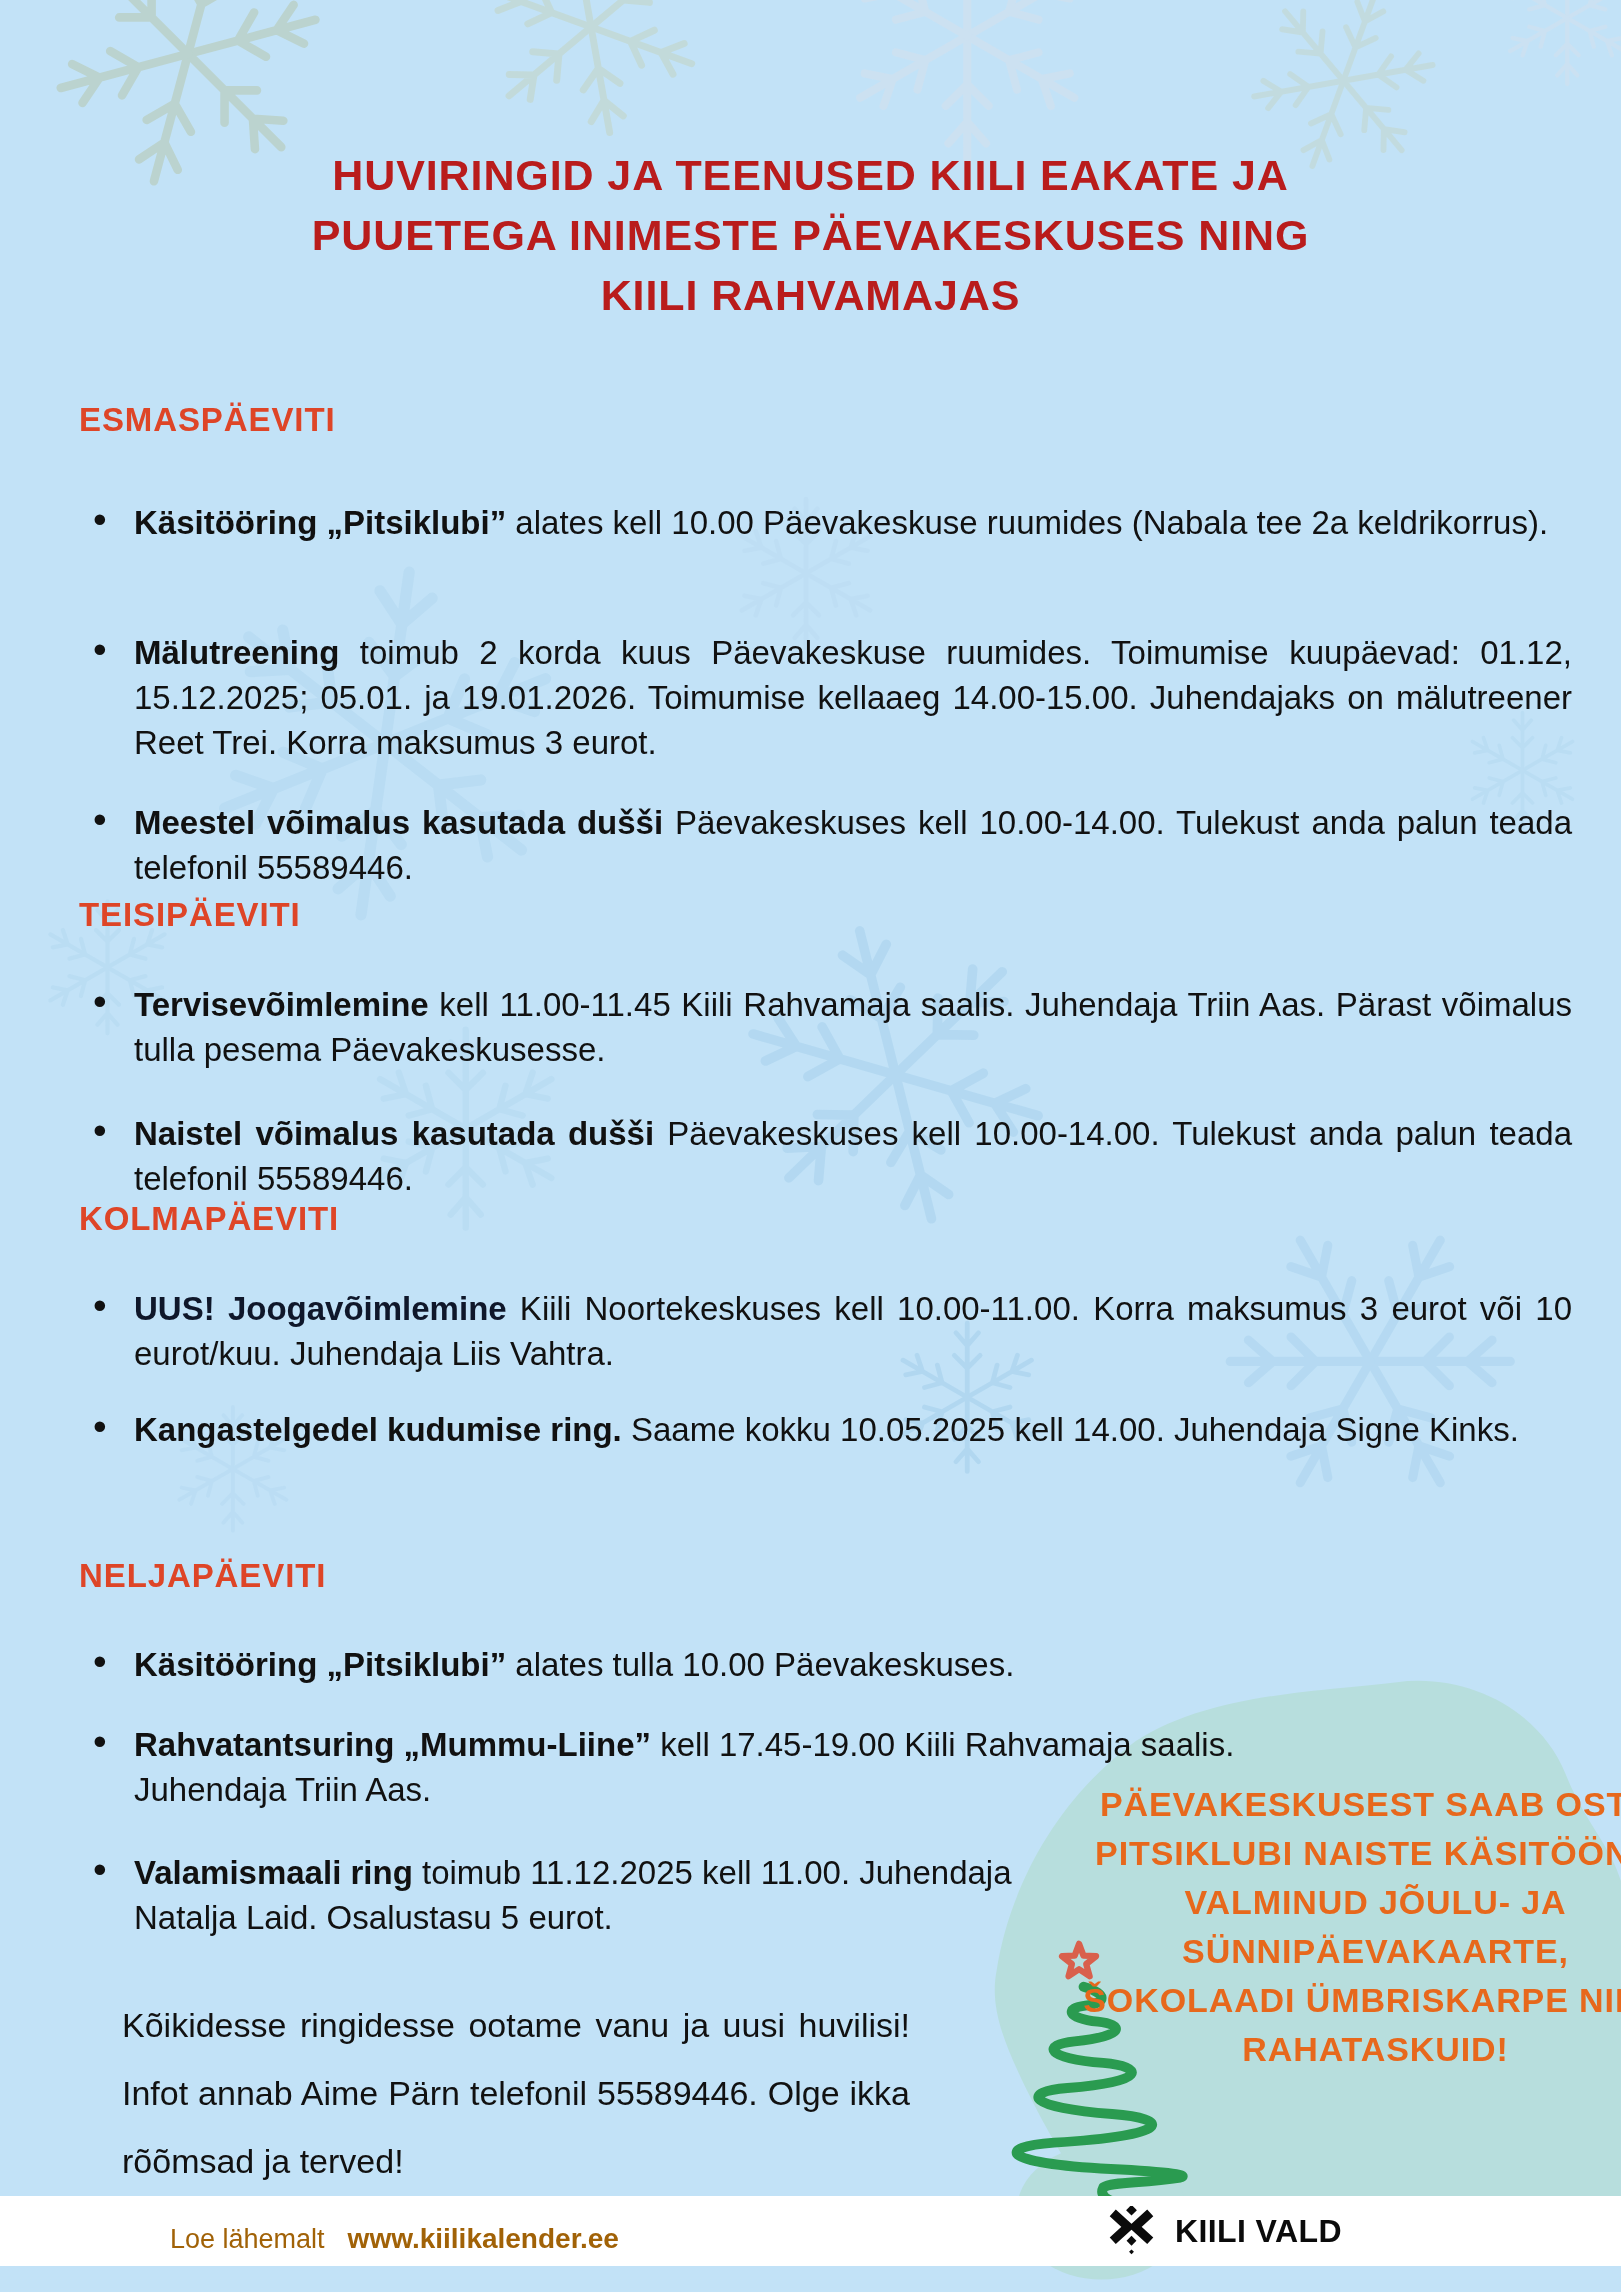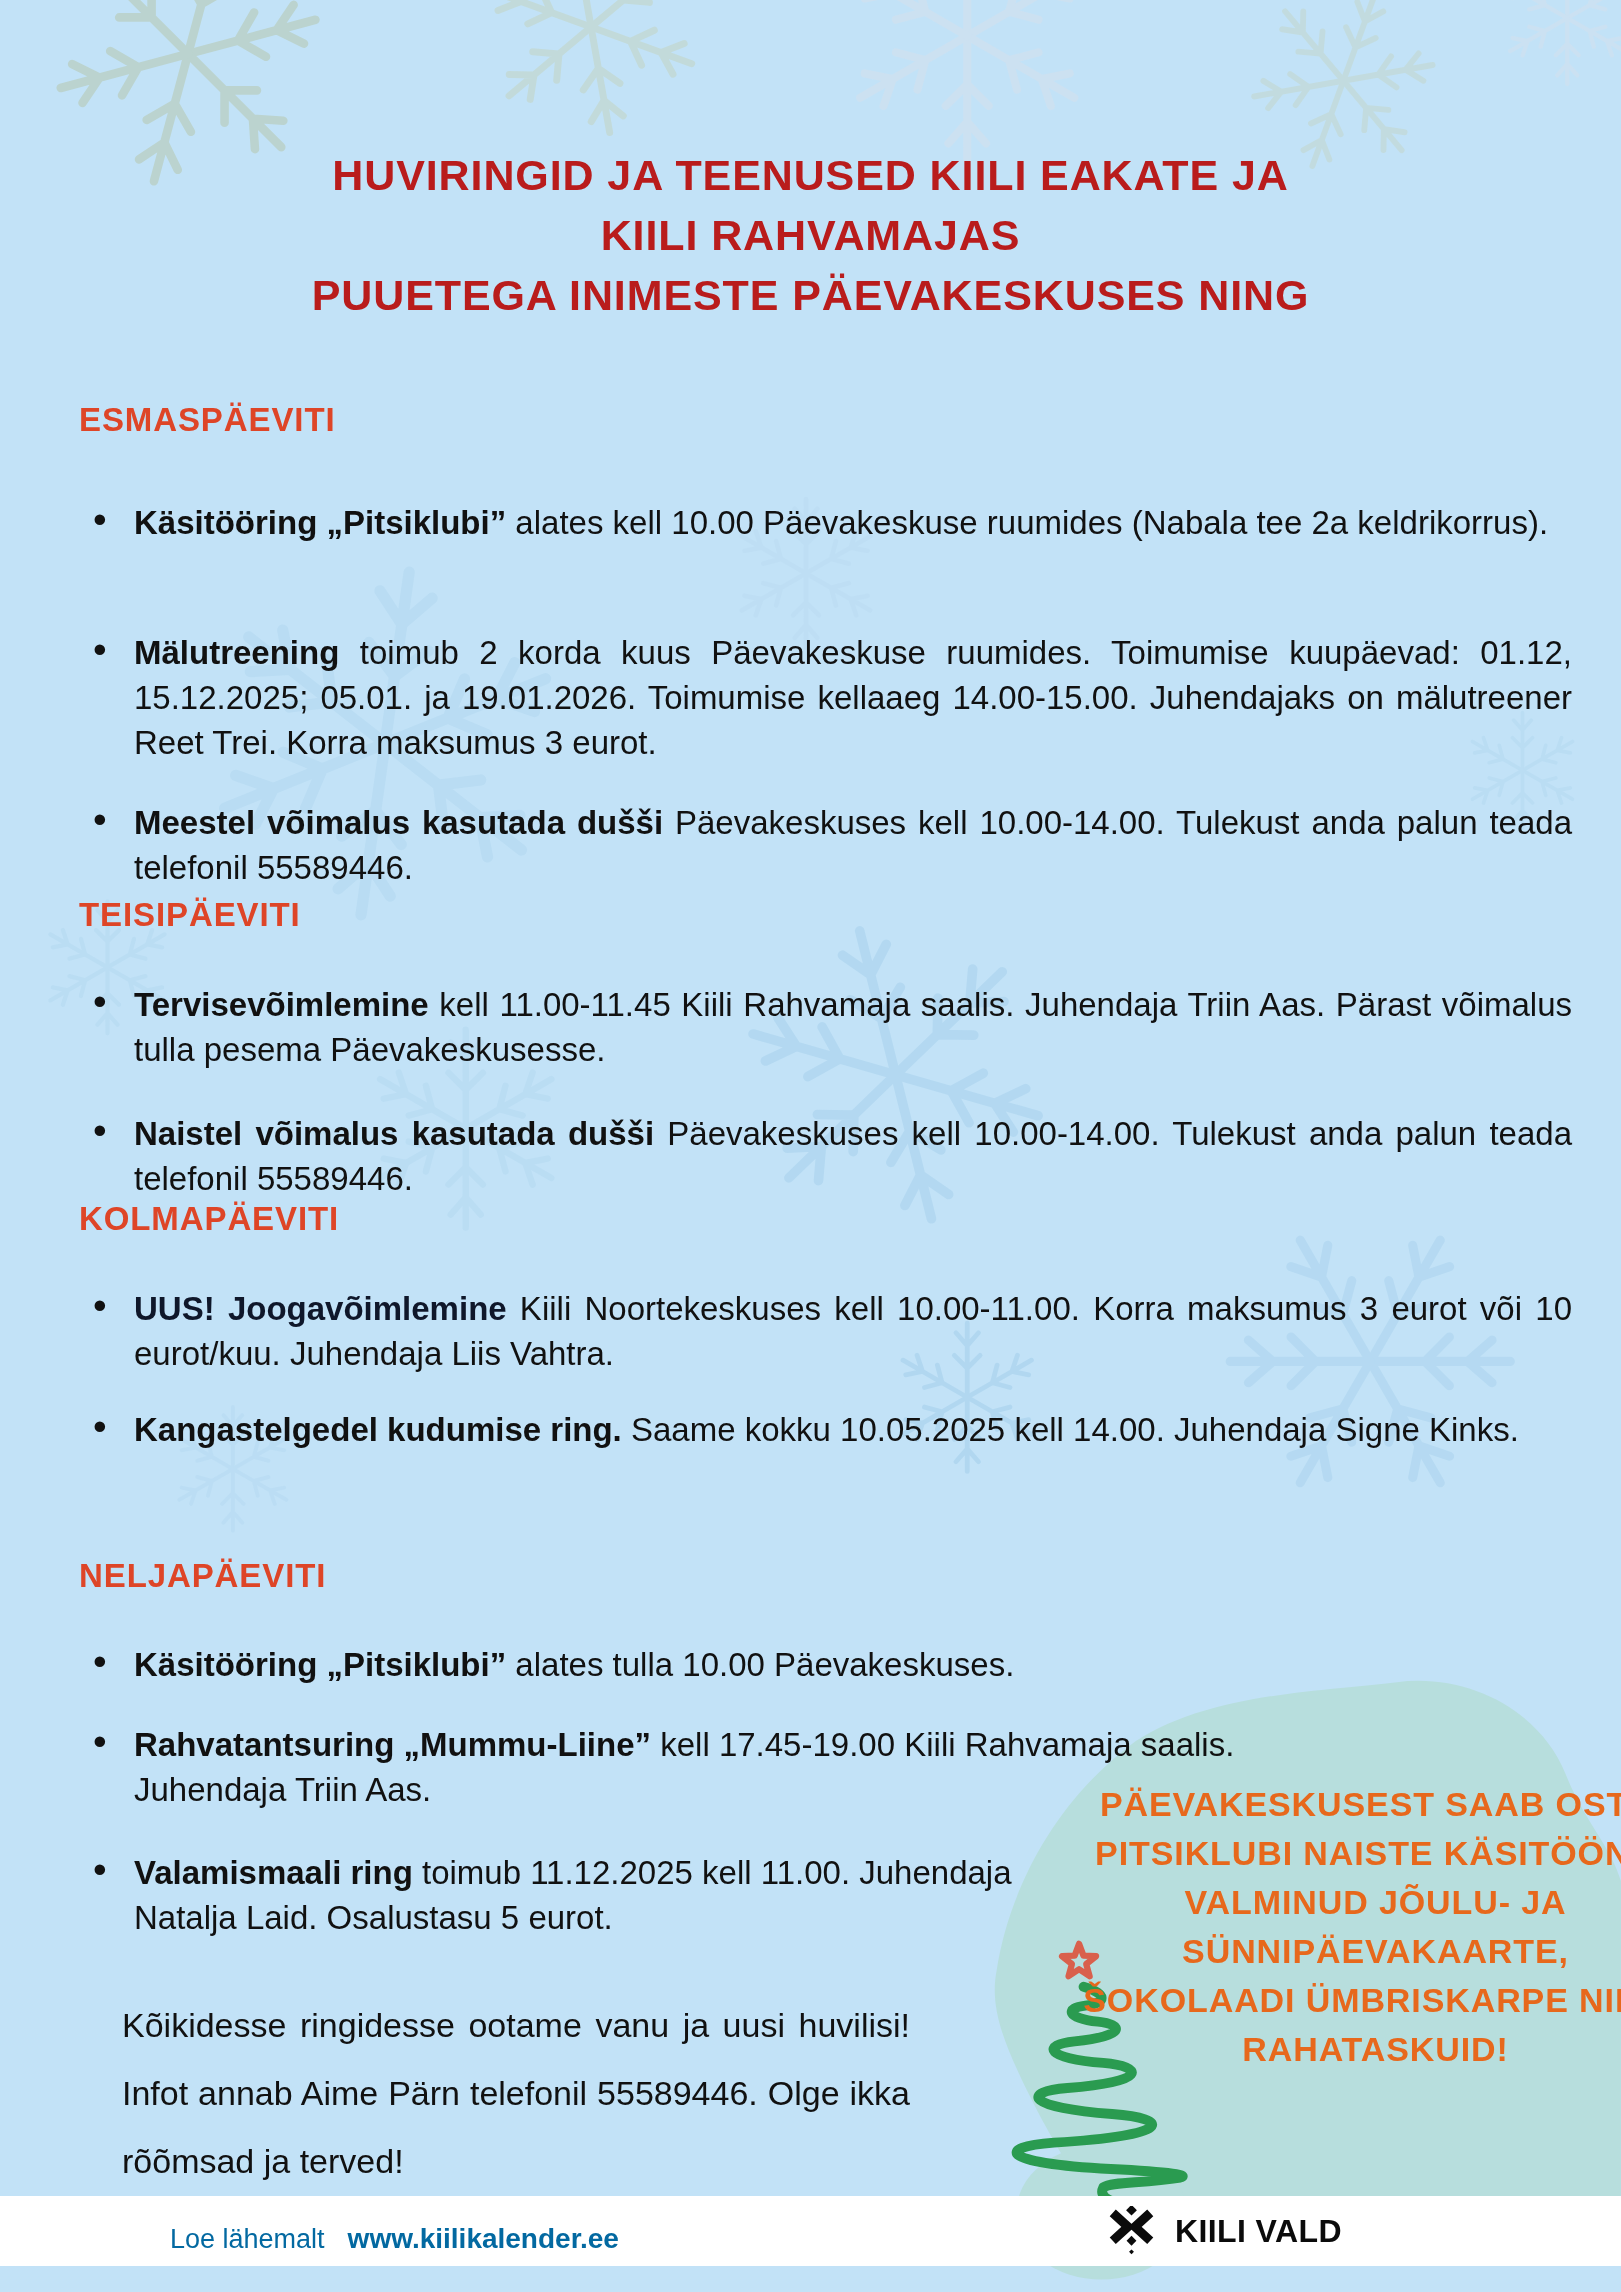--- a/index.html
+++ b/index.html
@@ -54,21 +54,21 @@
     text-align:center;font-size:34px;font-weight:bold;line-height:49px;
     color:#e7681c;letter-spacing:0.9px;
   }
 
   .footer-bar{
     position:absolute;left:0;top:2196px;width:1621px;height:70px;z-index:3;
     background:#ffffff;
   }
   .footer-left{
     position:absolute;left:170px;top:0;height:86px;display:flex;align-items:center;
-    font-size:27px;color:#0369a1;
+    font-size:27px;color:#a16207;
   }
   .footer-left .url{font-weight:bold;margin-left:23px;font-size:28px;}
   .footer-right{
     position:absolute;left:1109px;top:0;height:70px;display:flex;align-items:center;gap:21px;
   }
   .brand-text{font-size:32px;font-weight:bold;color:#0b0b0b;letter-spacing:0.4px;}
 </style>
 </head>
 <body>
 
@@ -106,22 +106,22 @@
   <ellipse fill="#b7dedd" cx="150" cy="600" rx="95" ry="75"></ellipse>
 </svg>
 
 <svg class="layer-tree" width="654" height="300" viewBox="0 0 730 335">
   <polygon points="125,40 129.9,53.2 144,53.8 133,62.6 136.8,76.2 125,68.4 113.2,76.2 117,62.6 106,53.8 120.1,53.2" fill="none" stroke="#d9604c" stroke-width="7" stroke-linejoin="round"></polygon>
   <path fill="none" stroke="#2a9b50" stroke-width="11" stroke-linecap="round" stroke-linejoin="round" d="M130,88 C155,95 158,106 132,109 C108,112 112,123 146,127 C175,130 178,143 120,149 C82,153 88,168 152,173 C198,177 202,194 112,201 C60,205 66,223 162,230 C228,235 232,254 97,262 C30,267 36,286 172,292 C240,296 246,299 238,301 C196,308 162,305 152,312 C148,320 154,328 176,330 L715,330"></path>
 </svg>
 
 <div class="title">
   <div>HUVIRINGID JA TEENUSED KIILI EAKATE JA</div>
+  <div>PUUETEGA INIMESTE PÄEVAKESKUSES NING</div>
   <div>KIILI RAHVAMAJAS</div>
-  <div>PUUETEGA INIMESTE PÄEVAKESKUSES NING</div>
 </div>
 
 <div id="h1" class="sec-header">ESMASPÄEVITI</div>
 <div id="h2" class="sec-header">TEISIPÄEVITI</div>
 <div id="h3" class="sec-header">KOLMAPÄEVITI</div>
 <div id="h4" class="sec-header">NELJAPÄEVITI</div>
 
 <div id="b1" class="bullet">
   <span class="lead">Käsitööring „Pitsiklubi”</span><span> alates kell 10.00 Päevakeskuse ruumides (Nabala tee 2a keldrikorrus).</span>
 </div>

